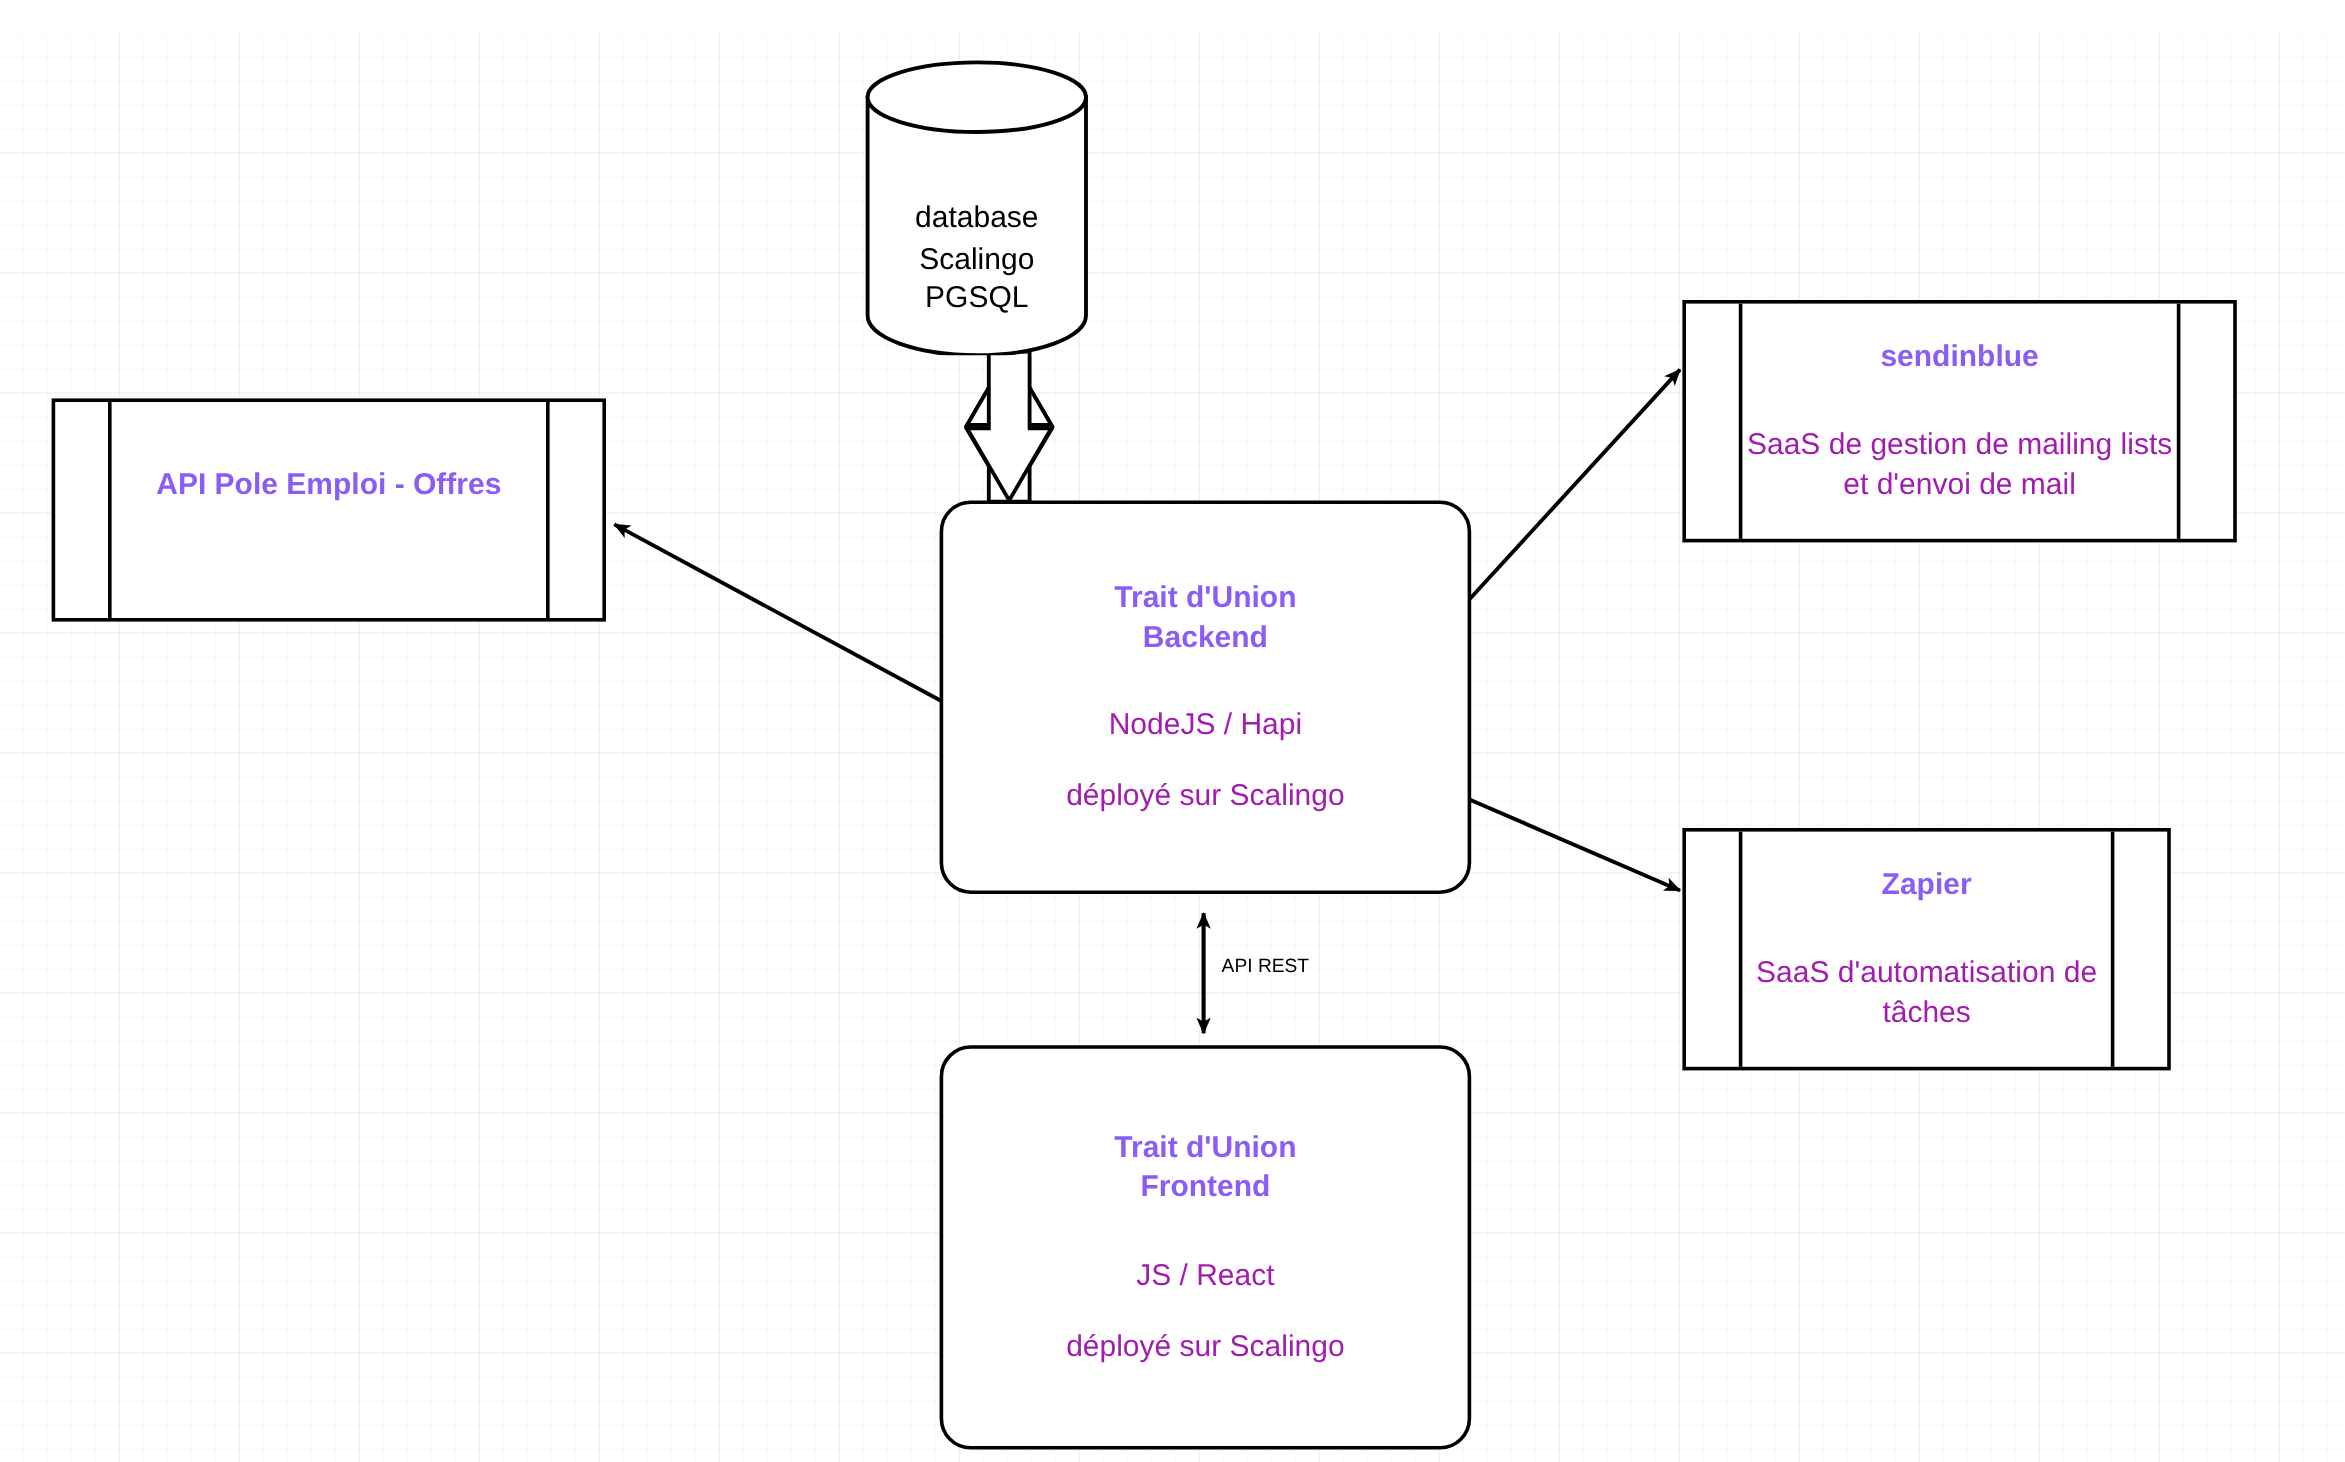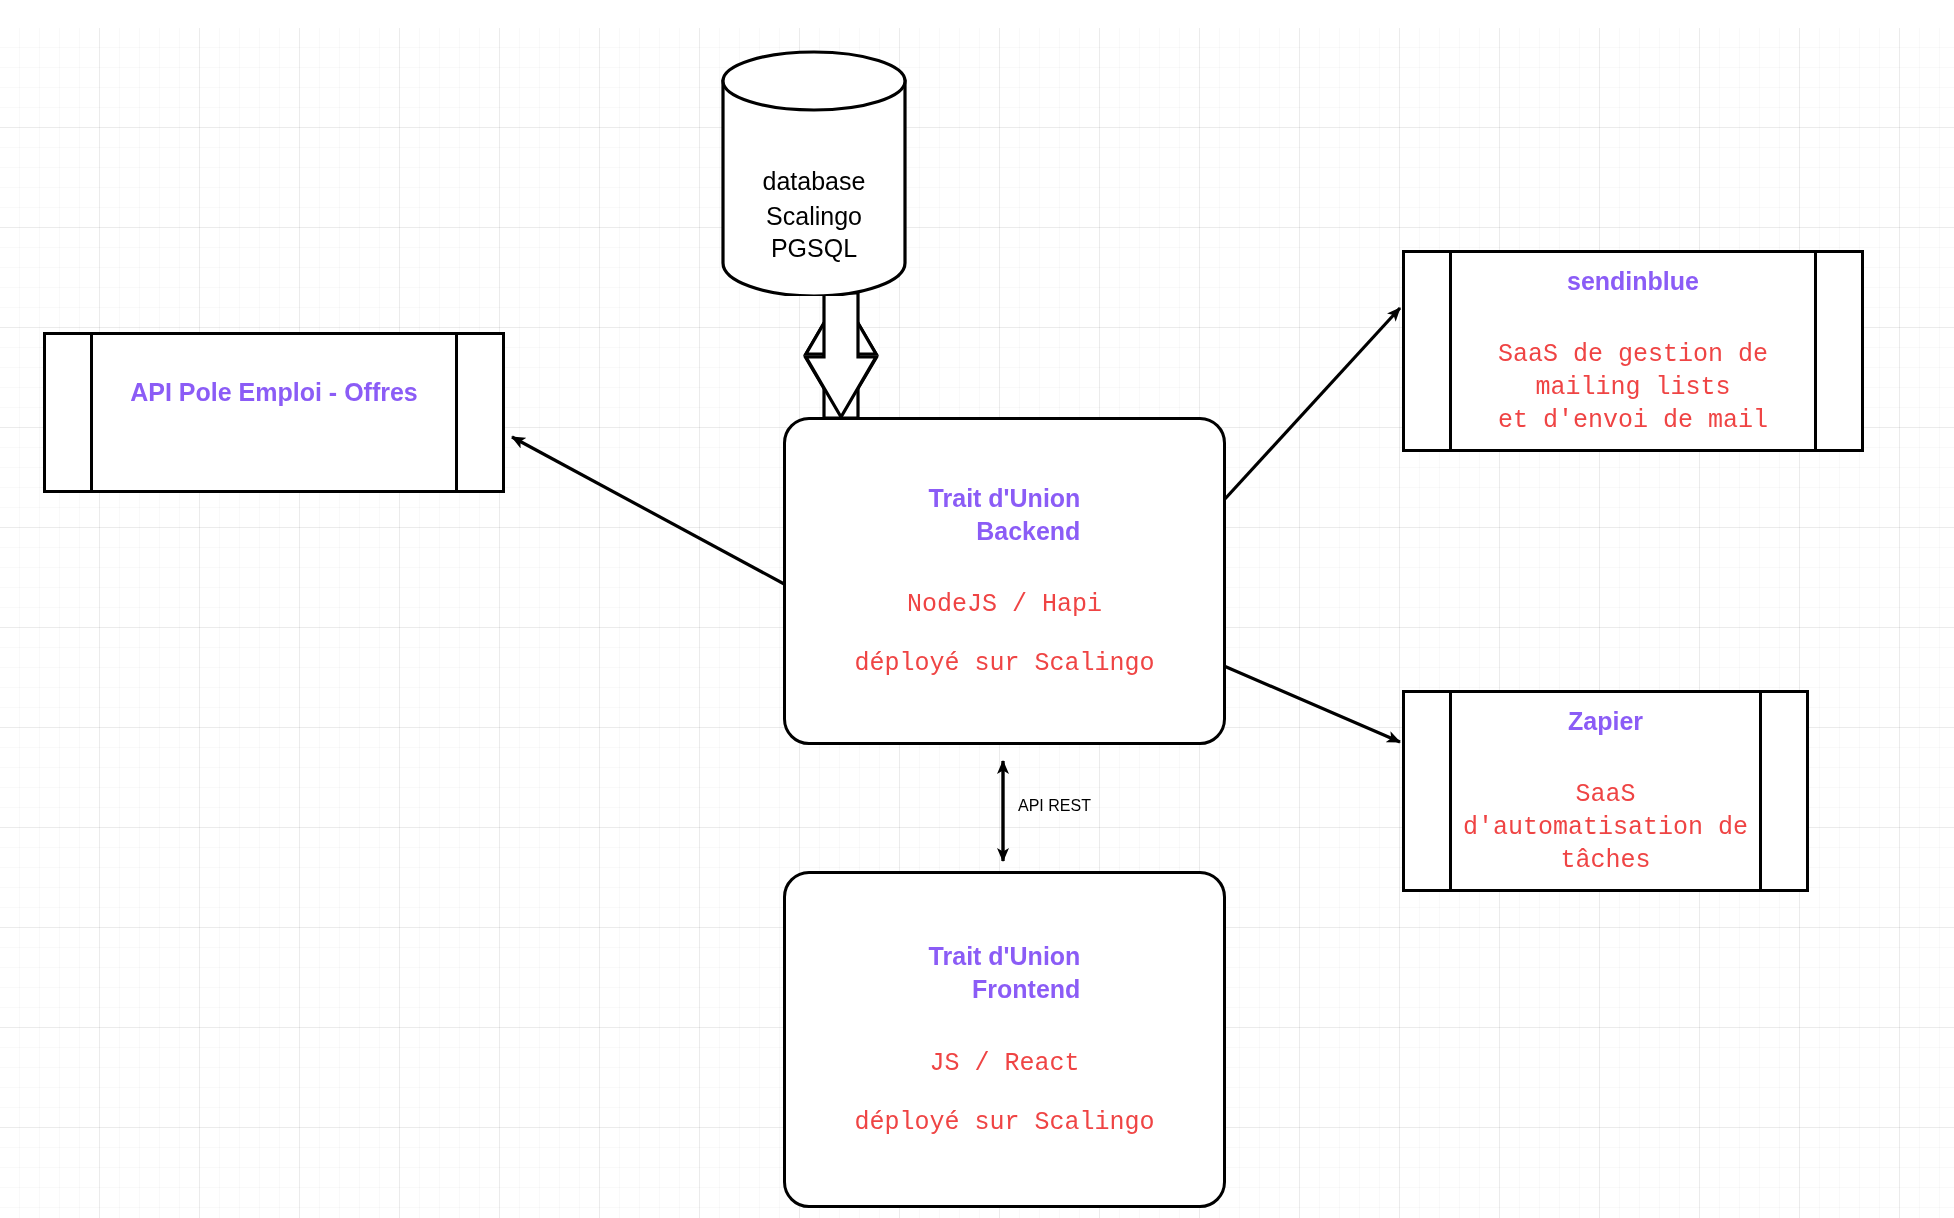--- a/index.html
+++ b/index.html
@@ -63,35 +63,34 @@
   }
   
   .roundbox {
     border: 3px solid #000000;
     border-radius: 26px;
     background: #ffffff;
     display: flex;
     flex-direction: column;
     align-items: center;
     justify-content: center;
-    text-align: right;
+    text-align: center;
   }
   .title {
     font-size: 25px;
     color: #8b5cf6;
     line-height: 1.33;
     white-space: pre-line;
     font-weight: bold;
   }
   .subtitle {
     font-size: 25px;
-    color: #ef4444;
+    color: #a21caf;
     line-height: 1.33;
     white-space: pre-line;
-    font-family: Liberation Mono, monospace;
   }
   .gap-sm { height: 26px; }
   .gap-md { height: 40px; }
 
   
   .cylinder {
     position: absolute;
   }
   .cyl-text {
     position: absolute;
@@ -162,21 +161,21 @@
       <path d="M 5,33 L 5,215 A 91,33 0 0 0 187,215 L 187,33 Z" fill="#ffffff" stroke="#000000" stroke-width="3.2"></path>
       <ellipse cx="96" cy="33" rx="91" ry="29" fill="#ffffff" stroke="#000000" stroke-width="3.2"></ellipse>
     </svg>
     <div class="cyl-text" style="top:84px;">
       <span>database</span><br>
       <span>PGSQL</span>
     </div>
     <div class="cyl-text" style="top:152px;">Scalingo</div>
   </div>
 
-  <div class="node umlbox" style="left:43px; top:304px; width:462px; height:161px;padding-left:28px;">
+  <div class="node umlbox" style="left:43px; top:304px; width:462px; height:186px;padding-left:28px;">
     <span class="band-left"></span>
     <span class="band-right"></span>
     <div class="inner">
       <div class="title">API Pole Emploi - Offres</div>
       <div class="gap-md"></div>
     </div>
   </div>
 
   <div class="node umlbox" style="left:1402px; top:222px; width:462px; height:202px;">
     <span class="band-left"></span>

